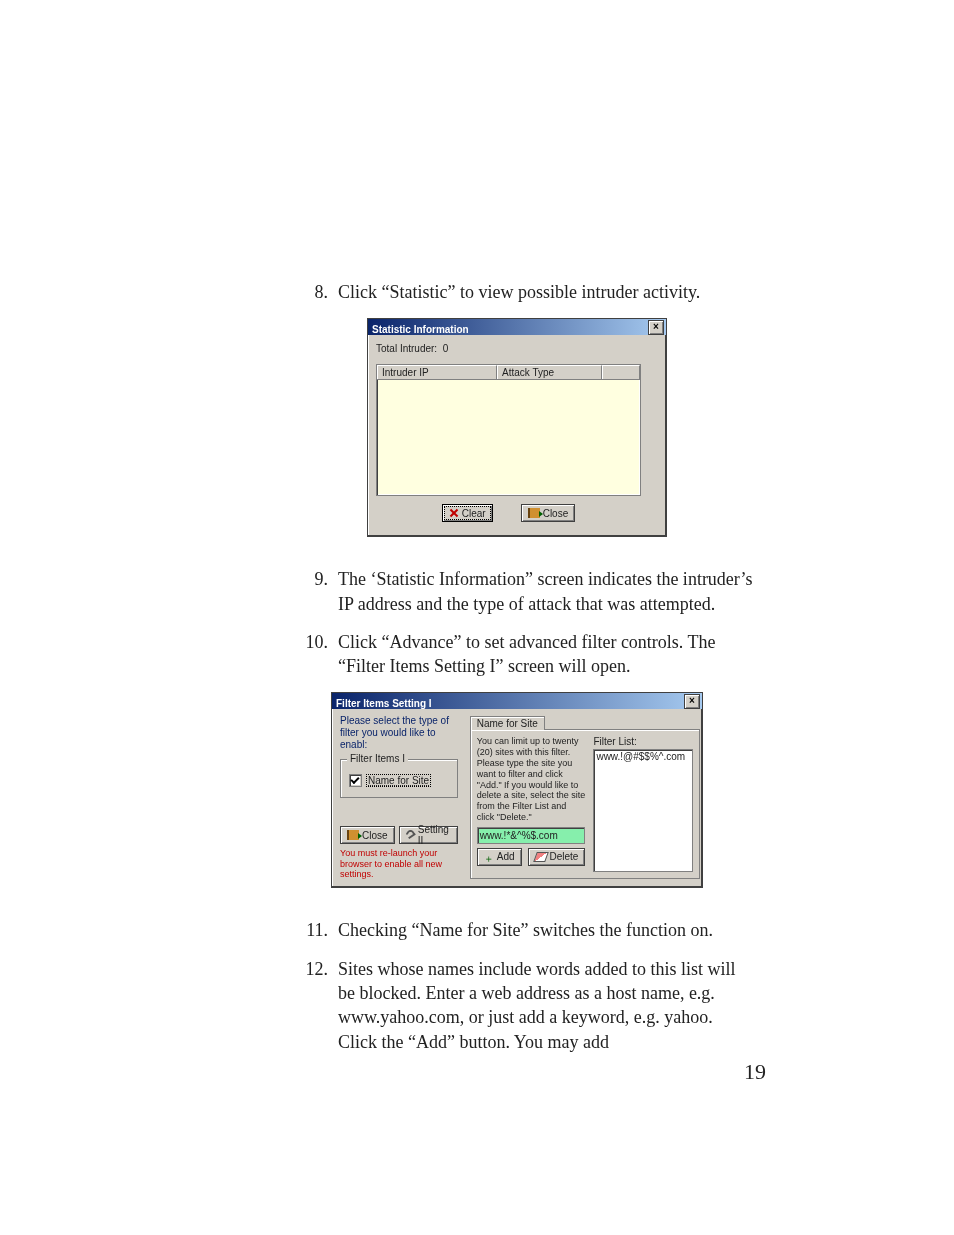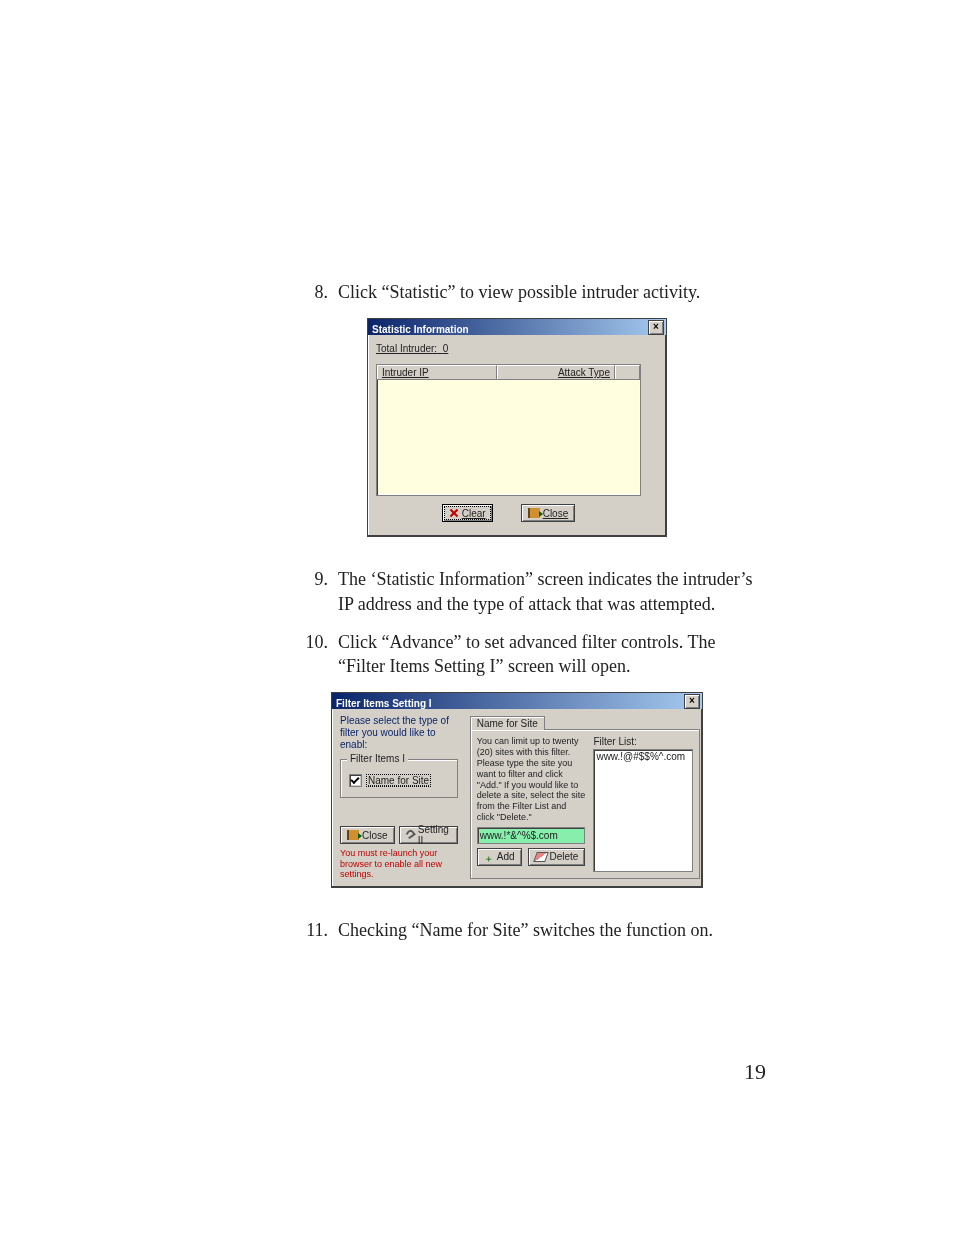--- a/index.html
+++ b/index.html
@@ -68,21 +68,20 @@
     box-shadow: inset 1px 1px 0 #fff, inset -1px -1px 0 #808080;
     color: #000;
     font-size: 10px;
     line-height: 11px;
     text-align: center;
     font-weight: bold;
     font-family: Tahoma, sans-serif;
   }
   .dlg1-body {
     padding: 6px 25px 8px 8px;
-    text-decoration: underline;
   }
   .total-line {
     margin: 2px 0 10px 0;
   }
   .listview {
     background: #ffffe0;
     border: 1px solid #808080;
     box-shadow: inset 1px 1px 0 #404040, inset -1px -1px 0 #fff;
     height: 130px;
     overflow: hidden;
@@ -94,21 +93,21 @@
   }
   .lv-head {
     border-right: 1px solid #808080;
     border-top: 1px solid #fff;
     border-left: 1px solid #fff;
     padding: 1px 4px;
     font-size: 10px;
     box-sizing: border-box;
   }
   .lv-head:nth-child(1) { width: 120px; }
-  .lv-head:nth-child(2) { width: 118px; text-align: right; }
+  .lv-head:nth-child(2) { width: 105px; text-align: left; }
   .lv-head:nth-child(3) { flex: 1; }
   .dlg1-buttons {
     display: flex;
     justify-content: center;
     gap: 28px;
     padding: 8px 0 6px 0;
   }
   .winbtn {
     background: #d4d0c8;
     border: 1px solid #404040;
@@ -456,15 +455,19 @@
         </div>
       </div>
 
     </div>
   </div>
 
   <div class="ol-item">
     <div class="ol-num">11.</div>
     <div class="ol-text">Checking “Name for Site” switches the function on.</div>
   </div>
+  <div class="ol-item">
+    <div class="ol-num">12.</div>
+    <div class="ol-text">Sites whose names include words added to this list will be blocked. Enter a web address as a host name, e.g. www.yahoo.com, or just add a keyword, e.g. yahoo. Click the “Add” button. You may add</div>
+  </div>
 
   <div class="page-number">19</div>
 </div>
 
 </body></html>

